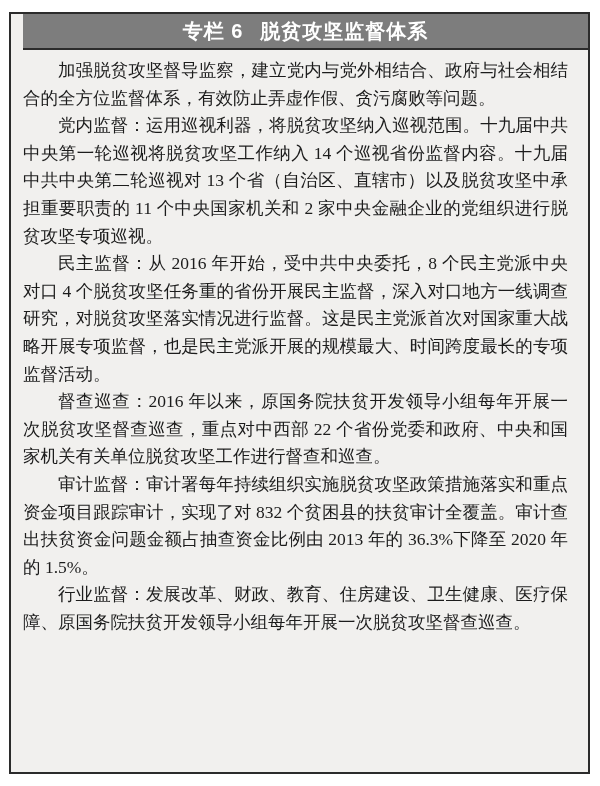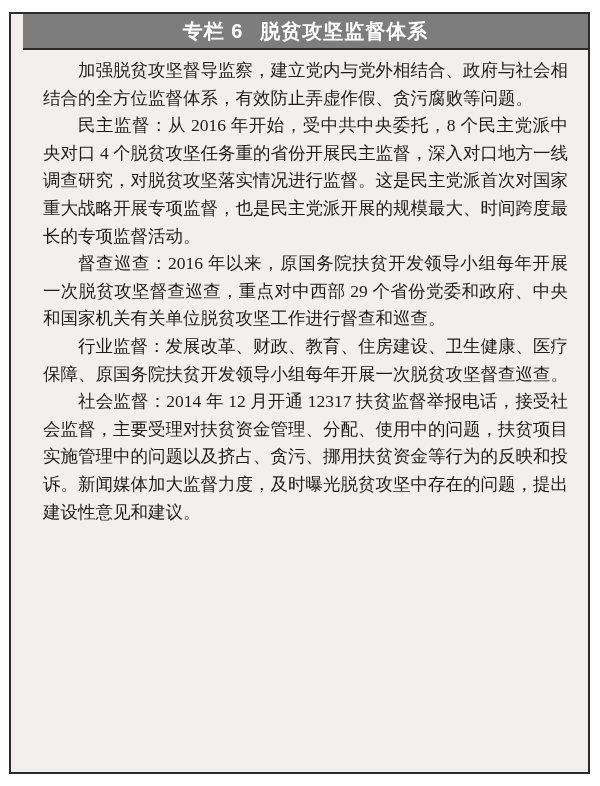--- a/index.html
+++ b/index.html
@@ -36,38 +36,39 @@
     line-height: 34px;
     text-align: center;
     letter-spacing: 1px;
     margin-left: 12px;
   }
   .panel-header .col-title {
     margin-left: 0.85em;
   }
   .panel-body {
     box-sizing: border-box;
-    padding: 7px 20px 8px 32px;
+    padding: 7px 20px 8px 12px;
     color: #1c1c1c;
     font-size: 17.5px;
     line-height: 27.6px;
     text-align: justify;
   }
   .panel-body p {
     margin: 0;
     text-indent: 2em;
   }
 </style>
 </head>
 <body>
 
 <div class="panel">
   <div class="panel-header">
     <span>专栏 6</span><span class="col-title">脱贫攻坚监督体系</span>
   </div>
   <div class="panel-body">
     <p>加强脱贫攻坚督导监察，建立党内与党外相结合、政府与社会相结合的全方位监督体系，有效防止弄虚作假、贪污腐败等问题。</p>
+    <p>党内监督：运用巡视利器，将脱贫攻坚纳入巡视范围。十九届中共中央第一轮巡视将脱贫攻坚工作纳入 14 个巡视省份监督内容。十九届中共中央第二轮巡视对 13 个省（自治区、直辖市）以及脱贫攻坚中承担重要职责的 11 个中央国家机关和 2 家中央金融企业的党组织进行脱贫攻坚专项巡视。</p>
     <p>民主监督：从 2016 年开始，受中共中央委托，8 个民主党派中央对口 4 个脱贫攻坚任务重的省份开展民主监督，深入对口地方一线调查研究，对脱贫攻坚落实情况进行监督。这是民主党派首次对国家重大战略开展专项监督，也是民主党派开展的规模最大、时间跨度最长的专项监督活动。</p>
-    <p>督查巡查：2016 年以来，原国务院扶贫开发领导小组每年开展一次脱贫攻坚督查巡查，重点对中西部 29 个省份党委和政府、中央和国家机关有关单位脱贫攻坚工作进行督查和巡查。</p>
+    <p>督查巡查：2016 年以来，原国务院扶贫开发领导小组每年开展一次脱贫攻坚督查巡查，重点对中西部 22 个省份党委和政府、中央和国家机关有关单位脱贫攻坚工作进行督查和巡查。</p>
+    <p>审计监督：审计署每年持续组织实施脱贫攻坚政策措施落实和重点资金项目跟踪审计，实现了对 832 个贫困县的扶贫审计全覆盖。审计查出扶贫资金问题金额占抽查资金比例由 2013 年的 36.3%下降至 2020 年的 1.5%。</p>
     <p>行业监督：发展改革、财政、教育、住房建设、卫生健康、医疗保障、原国务院扶贫开发领导小组每年开展一次脱贫攻坚督查巡查。</p>
-    <p>社会监督：2014 年 12 月开通 12317 扶贫监督举报电话，接受社会监督，主要受理对扶贫资金管理、分配、使用中的问题，扶贫项目实施管理中的问题以及挤占、贪污、挪用扶贫资金等行为的反映和投诉。新闻媒体加大监督力度，及时曝光脱贫攻坚中存在的问题，提出建设性意见和建议。</p>
   </div>
 </div>
 
 </body></html>

